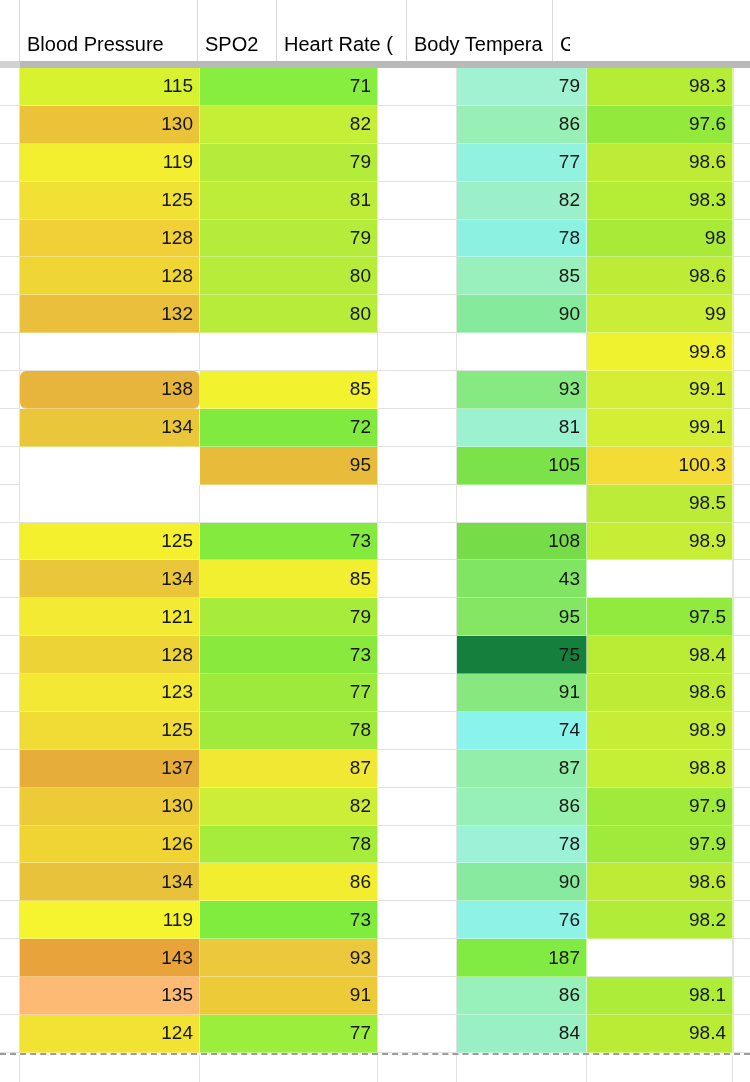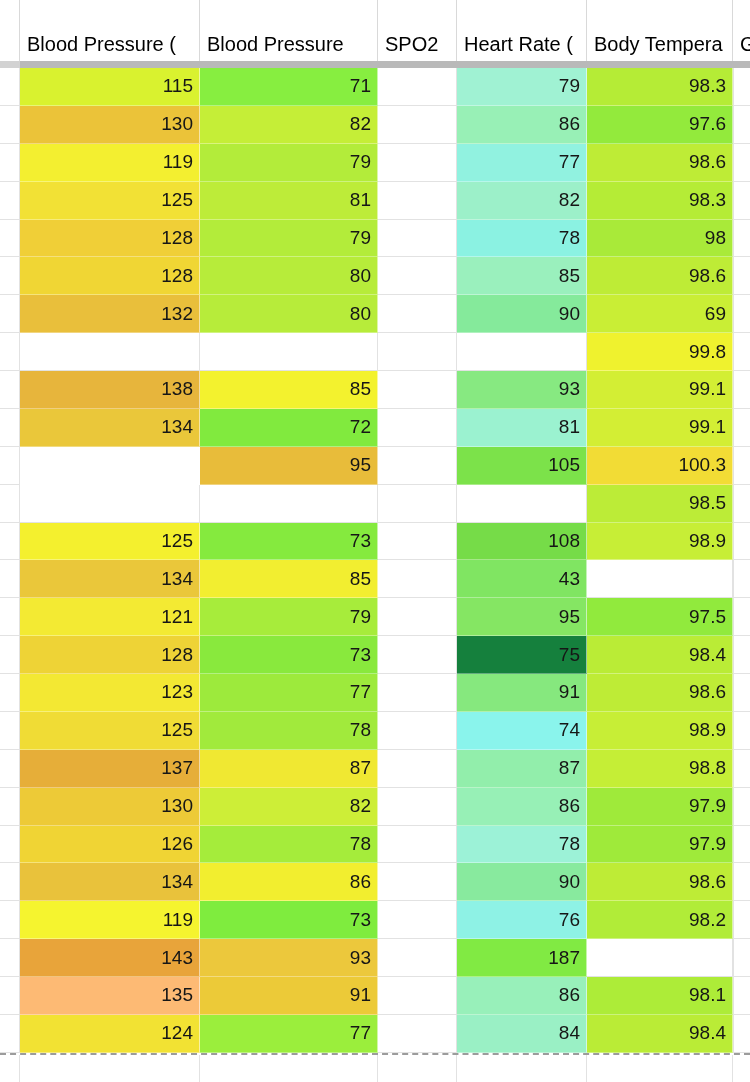--- a/index.html
+++ b/index.html
@@ -55,21 +55,20 @@
   .bottom-strip .bcell { border-right:1px solid #e2e2e2; background:#fff; }
   .bottom-strip .bcell.c6 { border-right:none; }
 </style>
 </head>
 <body>
 
 <div class="sheet">
 
   <div class="header-row">
     <div class="hcell c0"></div>
-    <div class="hcell c1">Blood Pressure (</div>
     <div class="hcell c2">Blood Pressure</div>
     <div class="hcell c3">SPO2</div>
     <div class="hcell c4">Heart Rate (</div>
     <div class="hcell c5">Body Tempera</div>
     <div class="hcell c6">G</div>
   </div>
 
   <div class="freeze-bar"></div>
 
   <div>
@@ -126,35 +125,35 @@
         <div class="cell c4" style="background: rgb(154, 240, 189);">85</div>
         <div class="cell c5" style="background: rgb(190, 236, 54);">98.6</div>
         <div class="cell c6 white"></div>
       </div>
       <div class="row">
         <div class="cell c0 white"></div>
         <div class="cell c1" style="background: rgb(233, 191, 59);">132</div>
         <div class="cell c2" style="background: rgb(183, 236, 58);">80</div>
         <div class="cell c3 white"></div>
         <div class="cell c4" style="background: rgb(133, 234, 155);">90</div>
-        <div class="cell c5" style="background: rgb(201, 238, 53);">69</div>
+        <div class="cell c5" style="background: rgb(201, 238, 53);">99</div>
         <div class="cell c6 white"></div>
       </div>
       <div class="row">
         <div class="cell c0 white"></div>
         <div class="cell c1 white"></div>
         <div class="cell c2 white"></div>
         <div class="cell c3 white"></div>
         <div class="cell c4 white"></div>
         <div class="cell c5" style="background: rgb(239, 242, 46);">99.8</div>
         <div class="cell c6 white"></div>
       </div>
       <div class="row">
         <div class="cell c0 white"></div>
-        <div class="cell c1" style="background: rgb(231, 181, 60);">138</div>
+        <div class="cell c1" style="background: rgb(231, 181, 60); border-radius: 6px;">138</div>
         <div class="cell c2" style="background: rgb(243, 242, 46);">85</div>
         <div class="cell c3 white"></div>
         <div class="cell c4" style="background: rgb(135, 233, 129);">93</div>
         <div class="cell c5" style="background: rgb(211, 238, 52);">99.1</div>
         <div class="cell c6 white"></div>
       </div>
       <div class="row">
         <div class="cell c0 white"></div>
         <div class="cell c1" style="background: rgb(234, 199, 58);">134</div>
         <div class="cell c2" style="background: rgb(129, 234, 62);">72</div>

